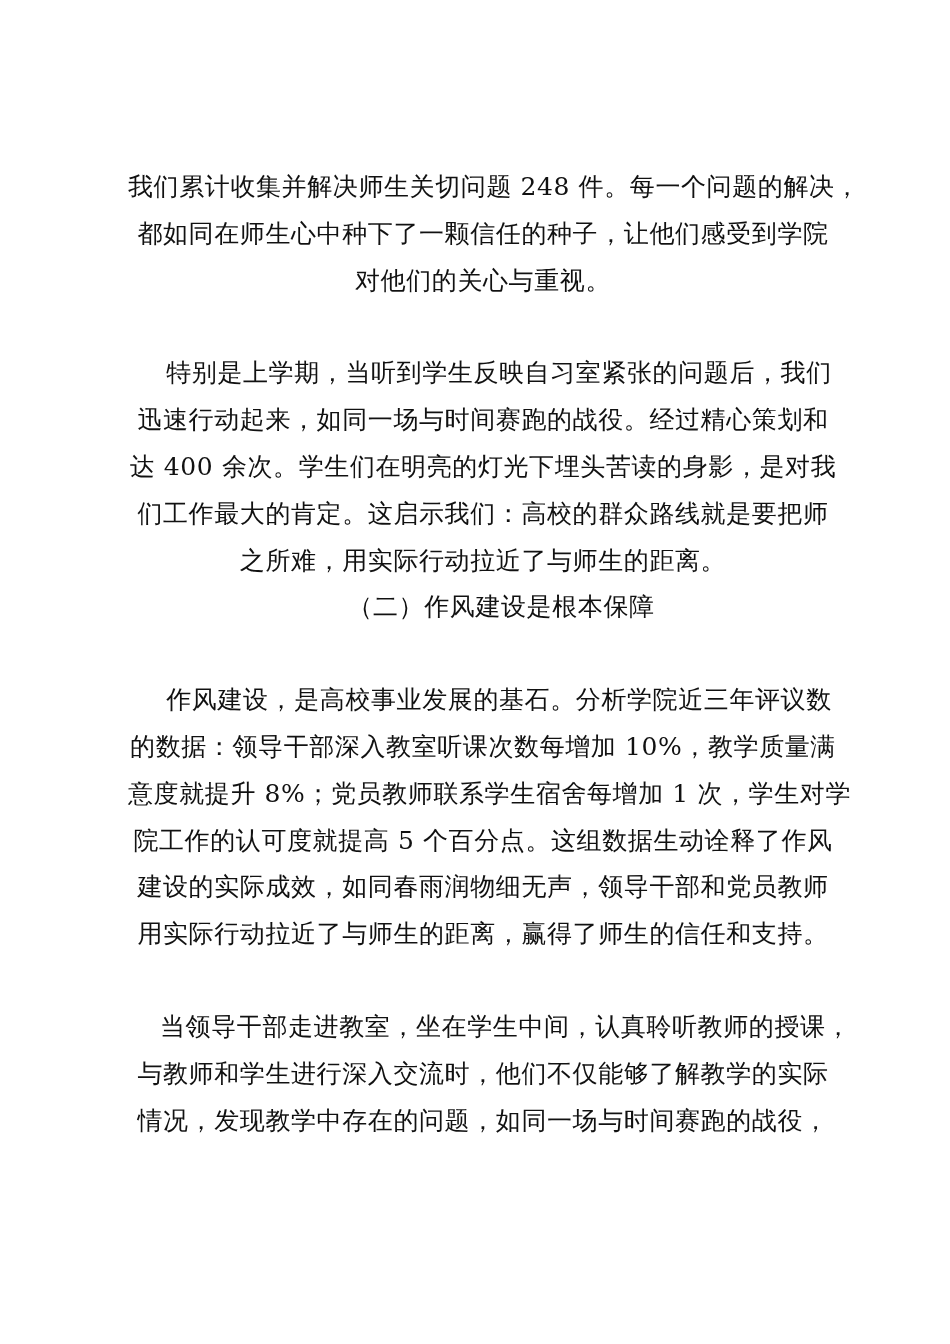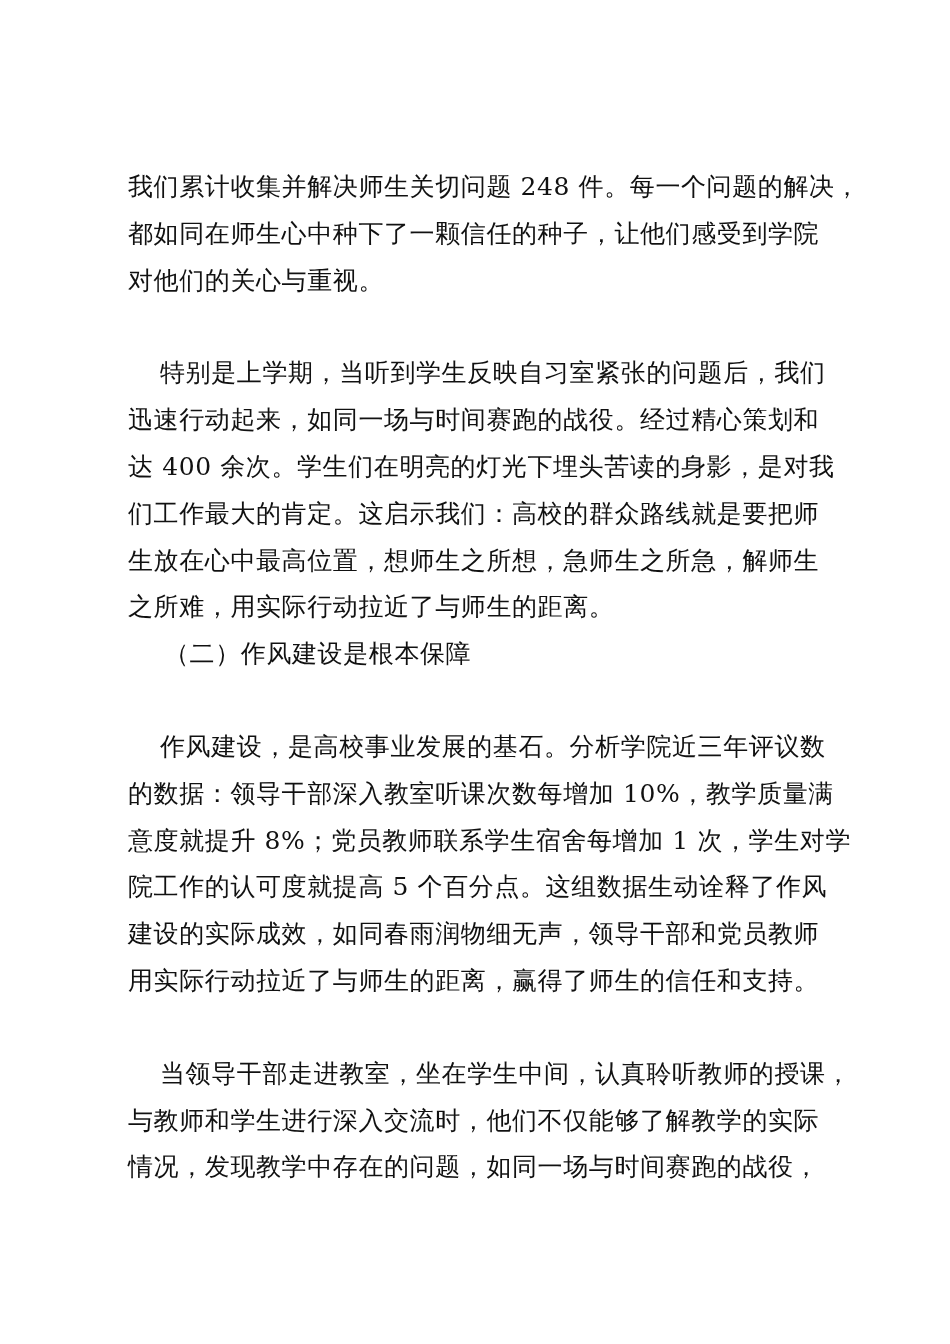--- a/index.html
+++ b/index.html
@@ -4,20 +4,21 @@
 <style>
   html, body { margin: 0; padding: 0; background: #ffffff; }
   body { width: 950px; height: 1344px; position: relative; overflow: hidden; }
   .page {
     position: absolute; left: 0; top: 0; width: 950px; height: 1344px; background: #ffffff;
   }
   .content {
     position: absolute; left: 128px; top: 164px; width: 710px;
     font-family: "DejaVu Serif", "Liberation Serif", serif;
     color: #111111;
+    text-align: center;
   }
   .line {
     height: 46.8px; line-height: 46.8px;
     font-size: 25px; white-space: nowrap; letter-spacing: 0.6px;
   }
   .indent { padding-left: 32px; margin-top: 46px; }
   .heading { padding-left: 36px; }
 </style>
 </head>
 <body>
@@ -29,21 +30,20 @@
       <div class="line">我们累计收集并解决师生关切问题 248 件。每一个问题的解决，</div>
       <div class="line">都如同在师生心中种下了一颗信任的种子，让他们感受到学院</div>
       <div class="line">对他们的关心与重视。</div>
     </div>
 
     <div>
       <div class="line indent">特别是上学期，当听到学生反映自习室紧张的问题后，我们</div>
       <div class="line">迅速行动起来，如同一场与时间赛跑的战役。经过精心策划和</div>
       <div class="line">达 400 余次。学生们在明亮的灯光下埋头苦读的身影，是对我</div>
       <div class="line">们工作最大的肯定。这启示我们：高校的群众路线就是要把师</div>
-      <div class="line">生放在心中最高位置，想师生之所想，急师生之所急，解师生</div>
       <div class="line">之所难，用实际行动拉近了与师生的距离。</div>
     </div>
 
     <div>
       <div class="line heading">（二）作风建设是根本保障</div>
     </div>
 
     <div>
       <div class="line indent">作风建设，是高校事业发展的基石。分析学院近三年评议数</div>
       <div class="line">的数据：领导干部深入教室听课次数每增加 10%，教学质量满</div>

